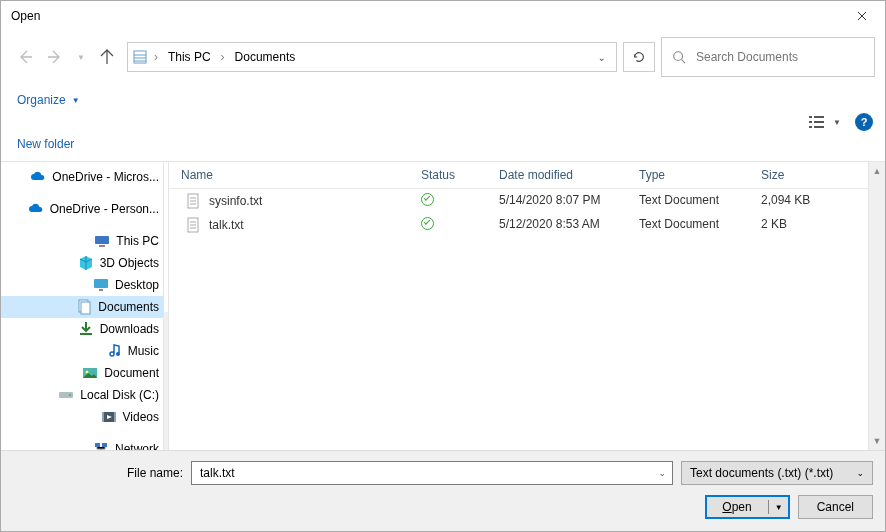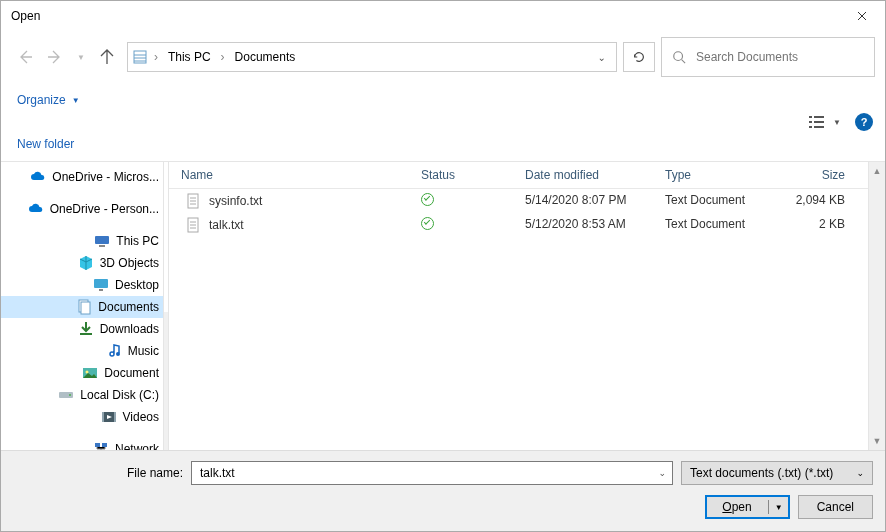--- a/index.html
+++ b/index.html
@@ -113,23 +113,23 @@
     position: relative;
   }
   .fl-header {
     display: flex;
     color: #3b5a76;
     border-bottom: 1px solid #e8e8e8;
     padding: 6px 0 6px 0;
   }
   .col-name { width: 252px; padding-left: 12px;}
   .col-status { width: 78px; }
-  .col-date { width: 140px; margin-left: 26px; }
+  .col-date { width: 140px; }
   .col-type { width: 122px; }
-  .col-size { width: 80px; text-align: right; padding-right: 22px;}
+  .col-size { width: 80px; text-align: left; padding-right: 22px;}
   .fl-row {
     display: flex;
     padding: 4px 0;
     color: #333;
   }
   .fl-row .col-name { display: flex; align-items: center; gap: 8px; padding-left: 16px;}
   .fl-row .col-status { color: #3aa53a; }
   .fl-scroll {
     position: absolute; right: 0; top: 0; bottom: 0; width: 17px;
     background: #f0f0f0; border-left: 1px solid #e5e5e5;

